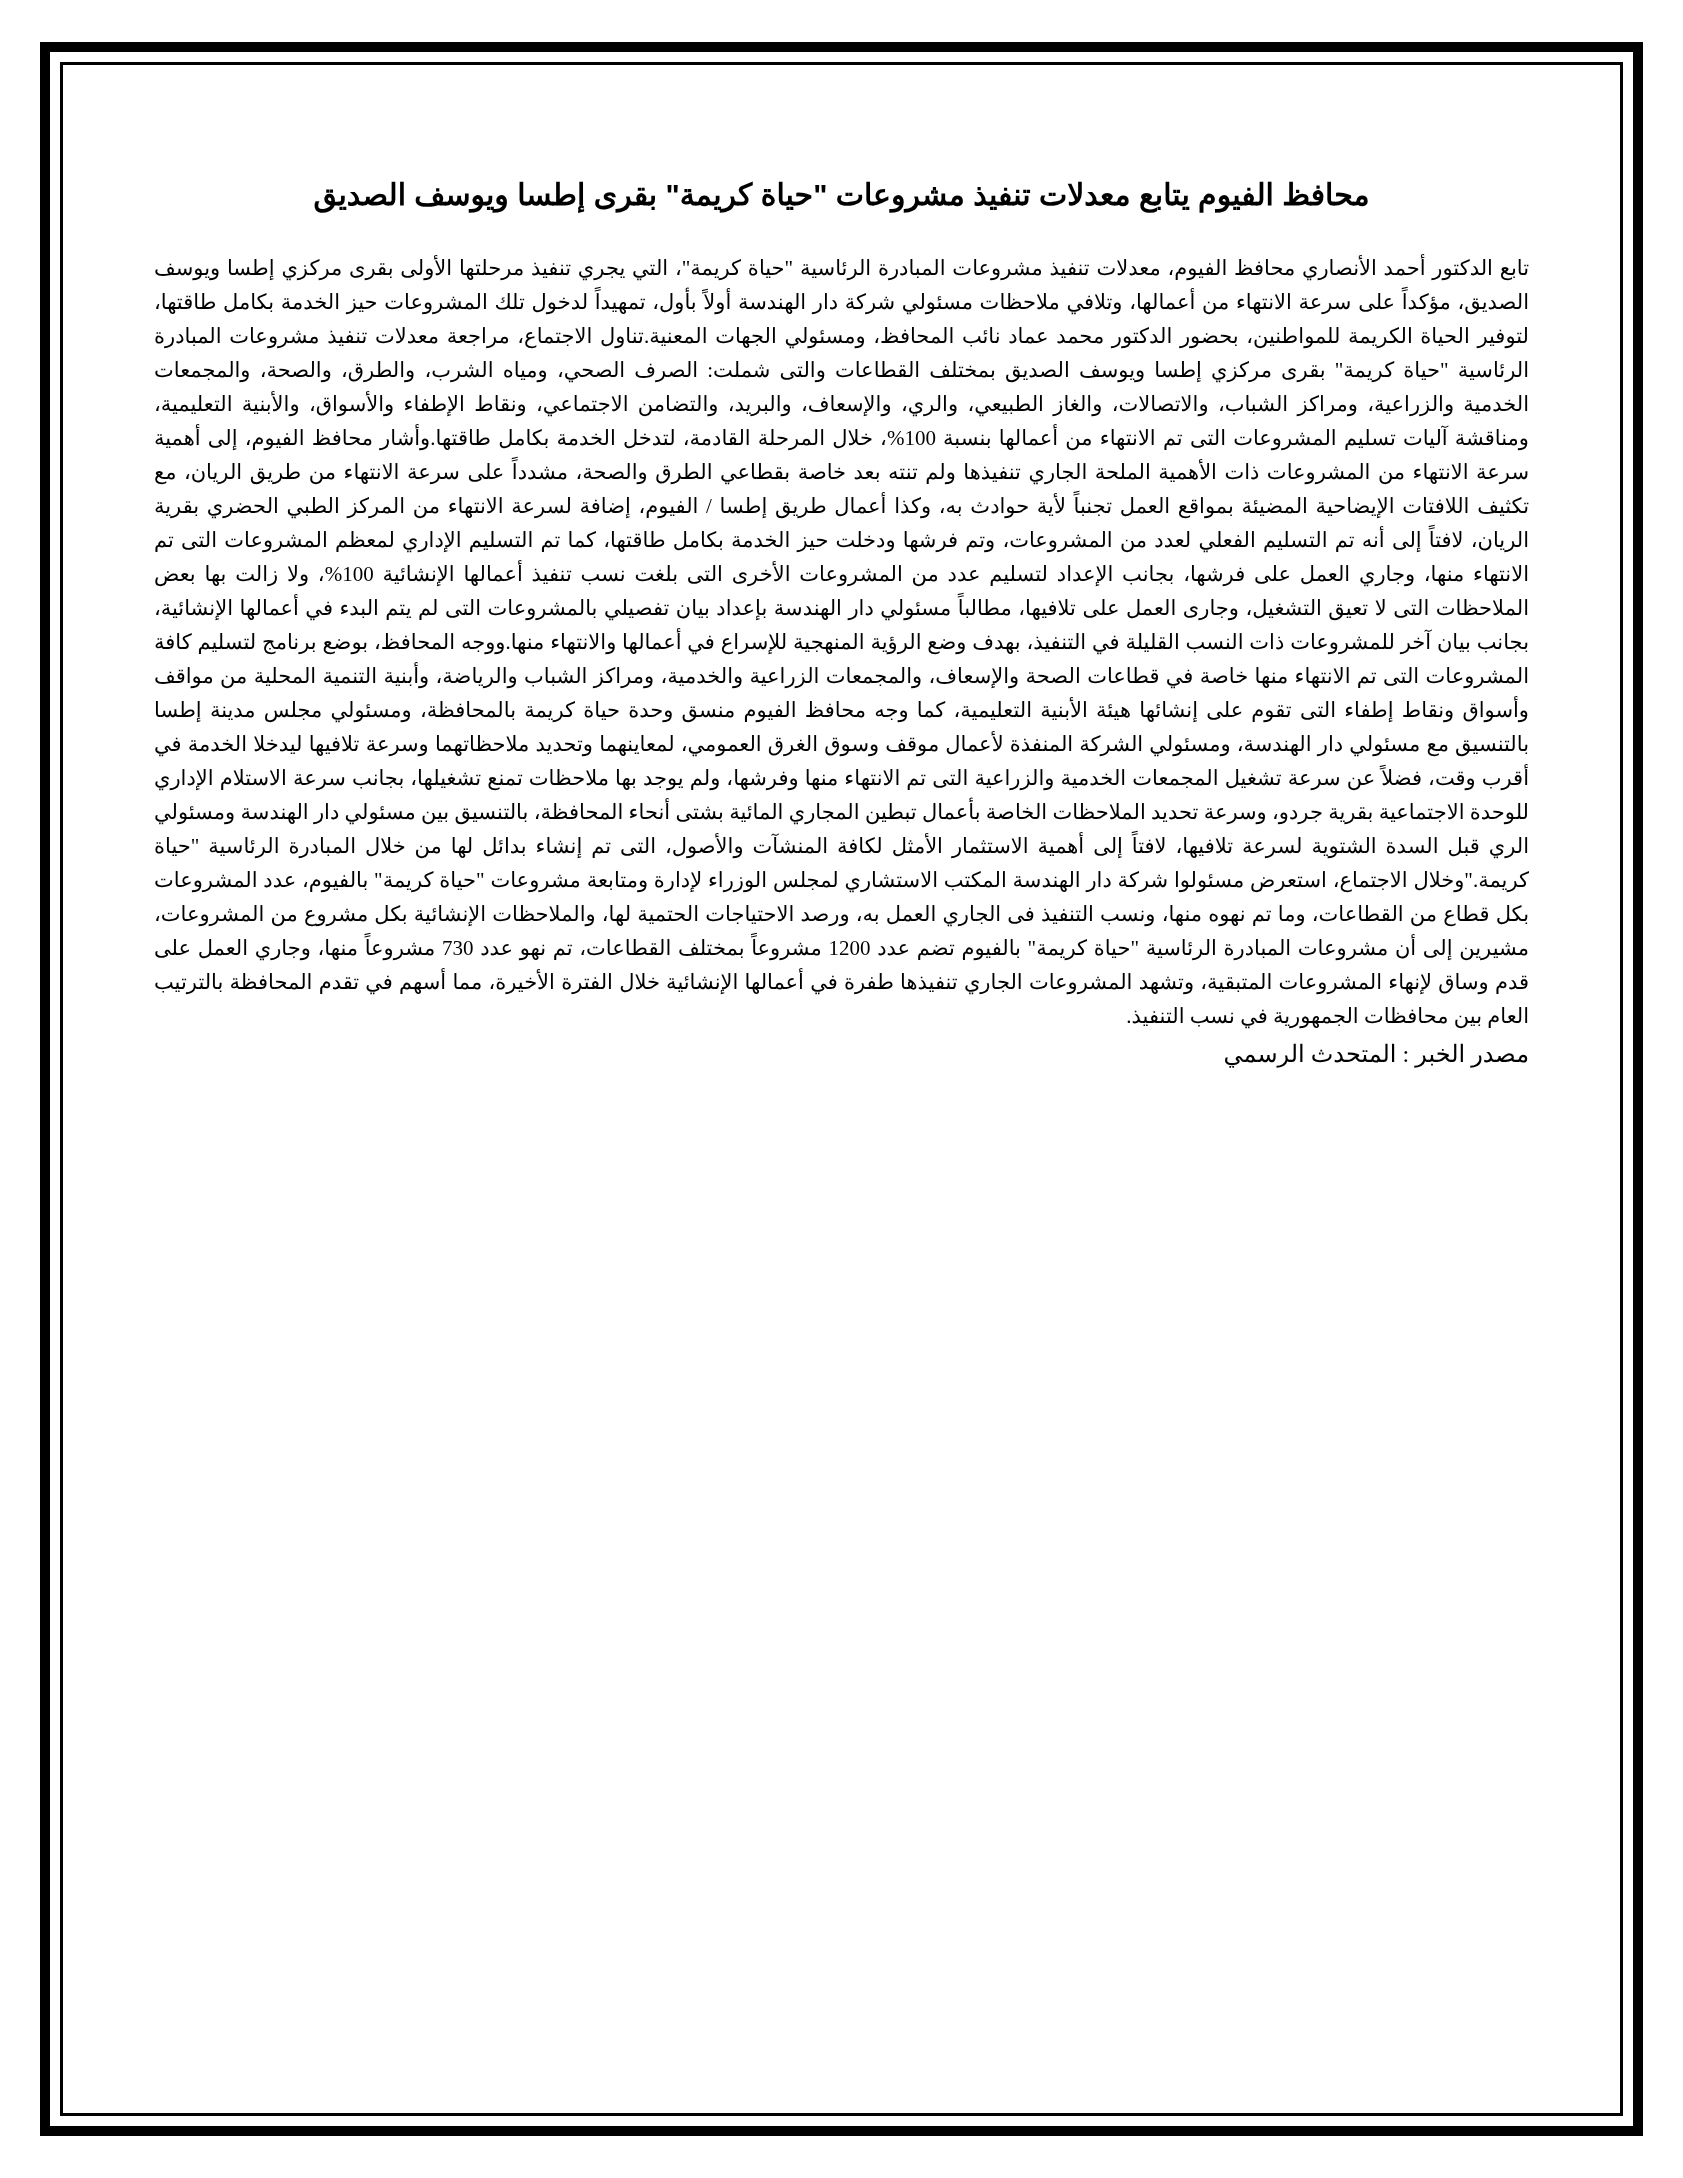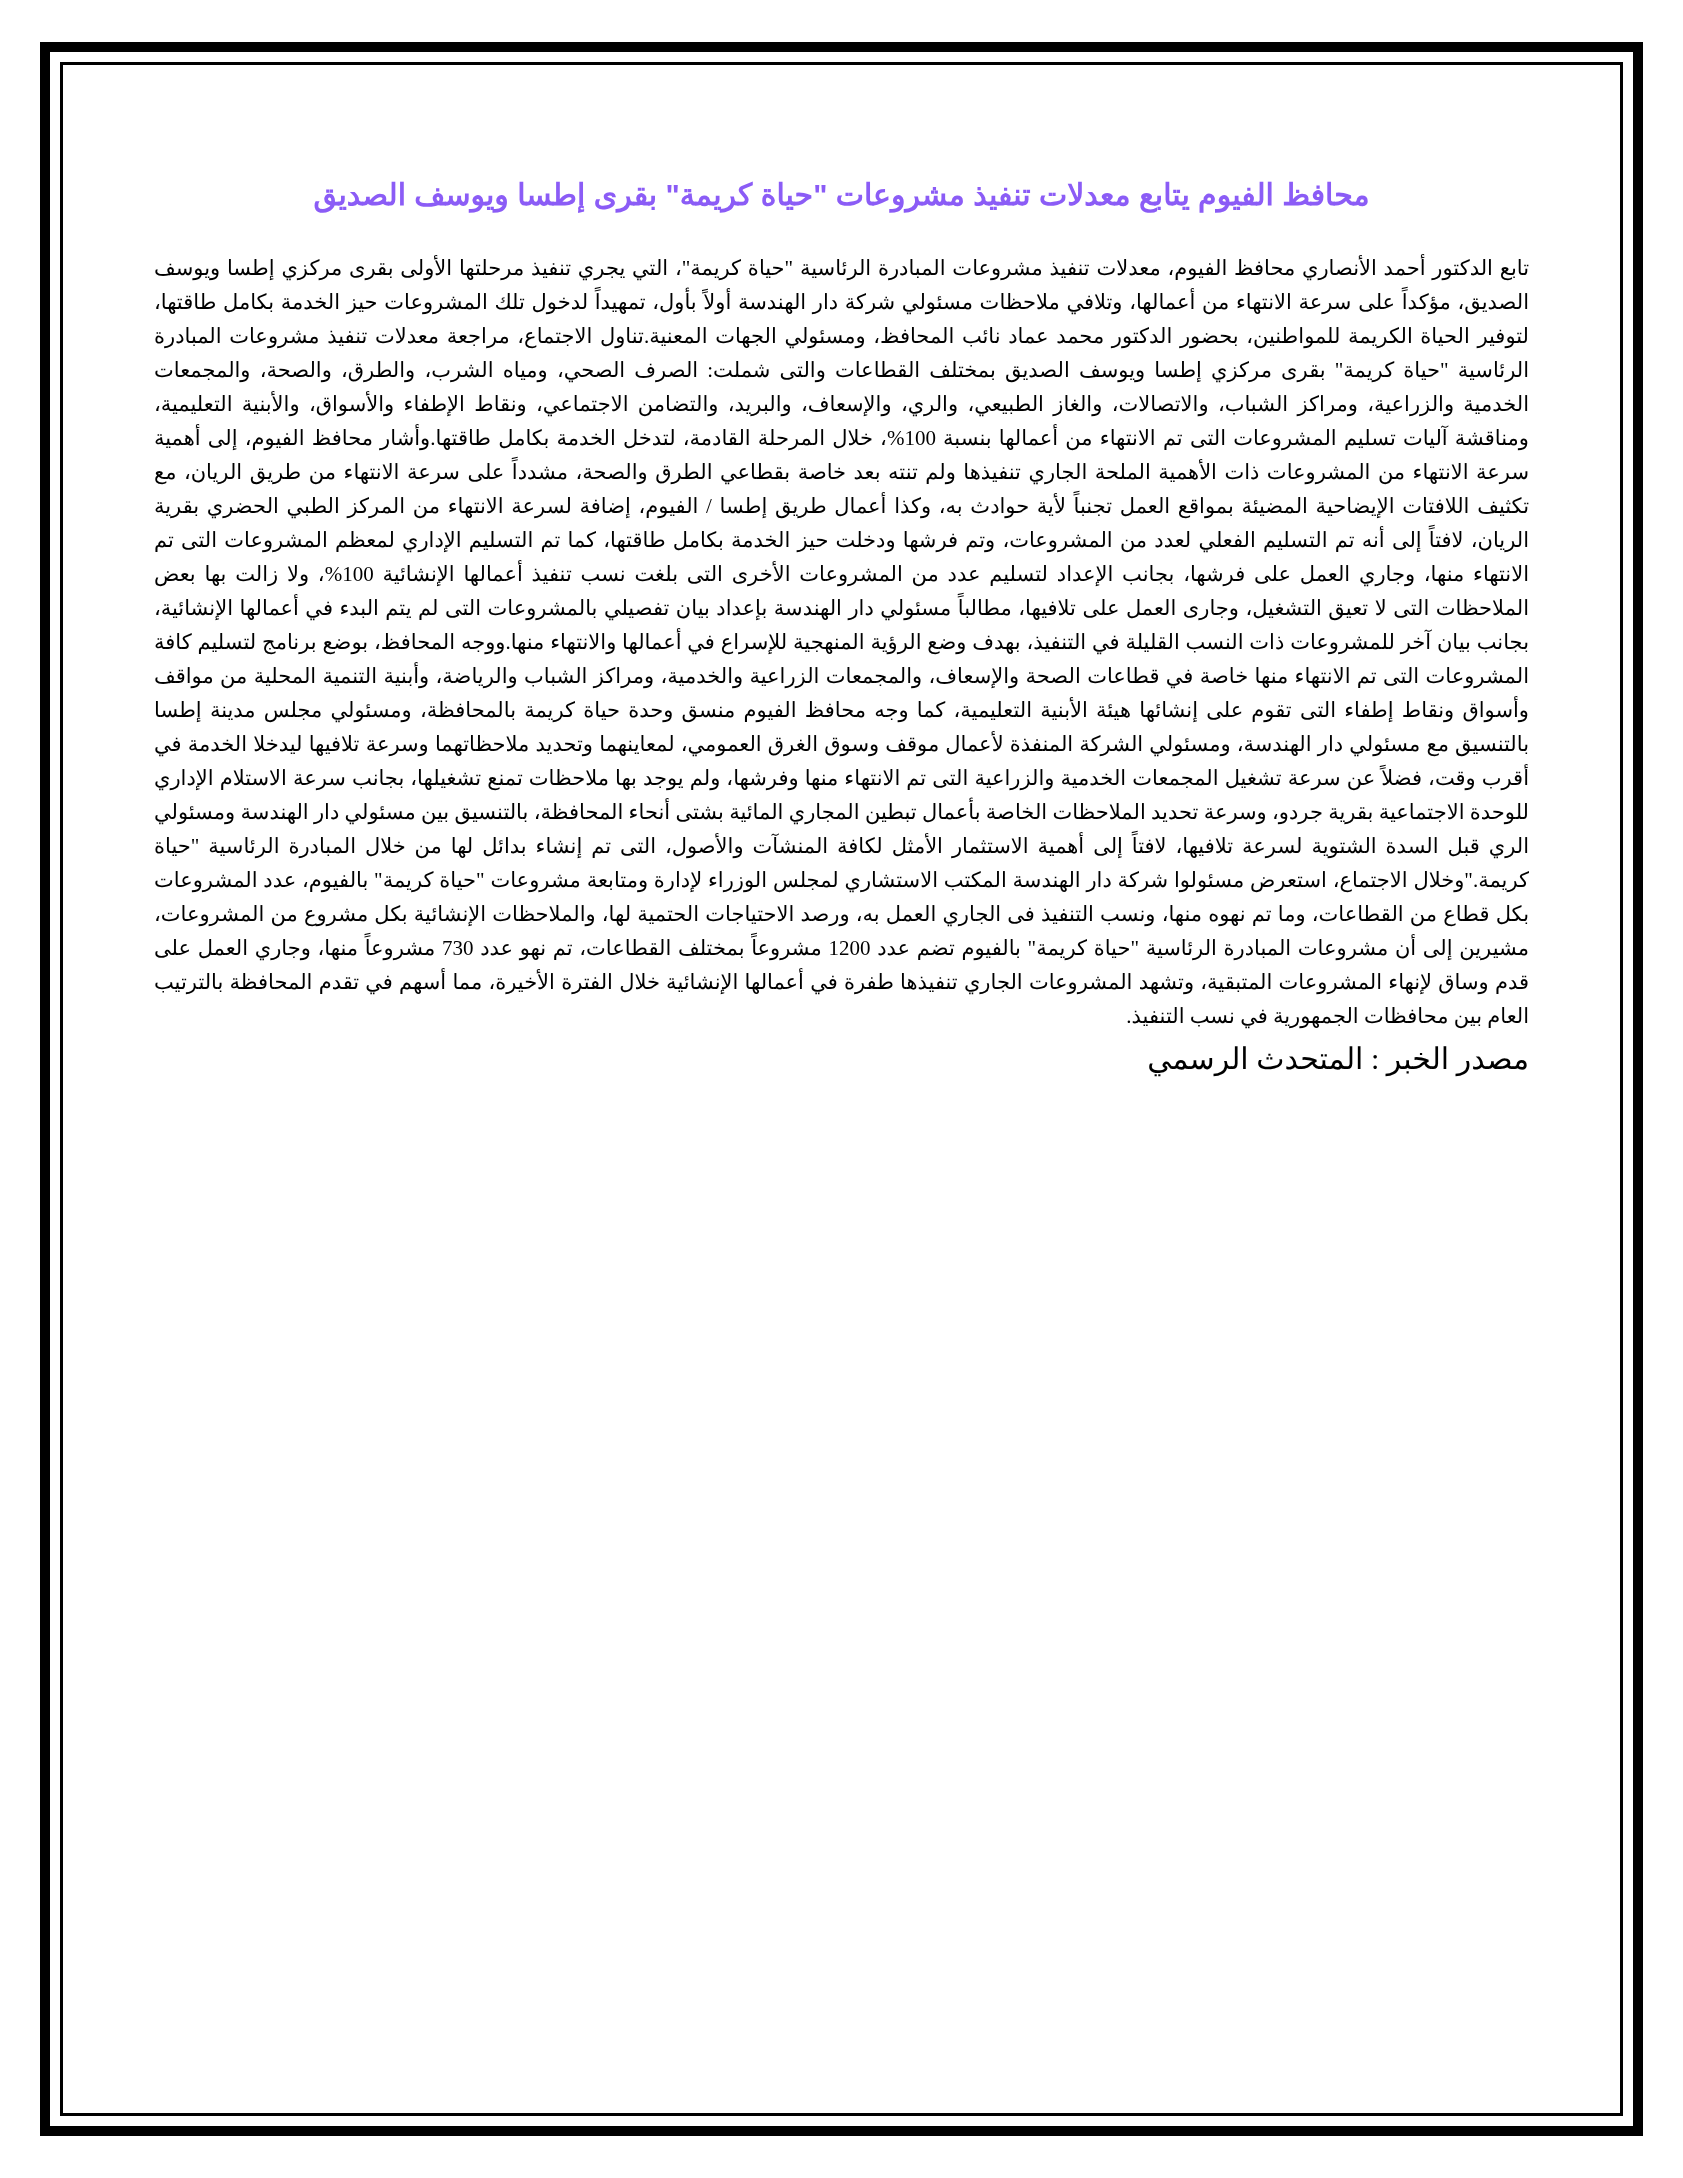--- a/index.html
+++ b/index.html
@@ -28,21 +28,21 @@
   }
   .inner-frame {
     box-sizing: border-box;
     width: 100%;
     height: 100%;
     border: 3px solid #000000;
     padding: 51px 85px;
     background: #ffffff;
   }
   .doc-title {
-    color: #8b5cf6;
+    color: #000000;
     font-family: "Liberation Sans", sans-serif;
     font-weight: bold;
     font-size: 30px;
     line-height: 1.45;
     text-align: center;
     margin: 57px 40px 34px 40px;
     direction: rtl;
   }
   .body-text {
     font-family: "Liberation Serif", "DejaVu Serif", serif;
@@ -50,21 +50,21 @@
     line-height: 1.62;
     color: #000000;
     text-align: justify;
     text-align-last: right;
     direction: rtl;
     margin: 0 0 0 0;
     padding: 0 6px;
   }
   .source-line {
     font-family: "Liberation Serif", "DejaVu Serif", serif;
-    font-size: 30px;
+    font-size: 24px;
     line-height: 1.62;
     color: #000000;
     direction: rtl;
     text-align: right;
     padding: 0 6px;
     margin-top: 2px;
   }
 </style>
 </head>
 <body>

